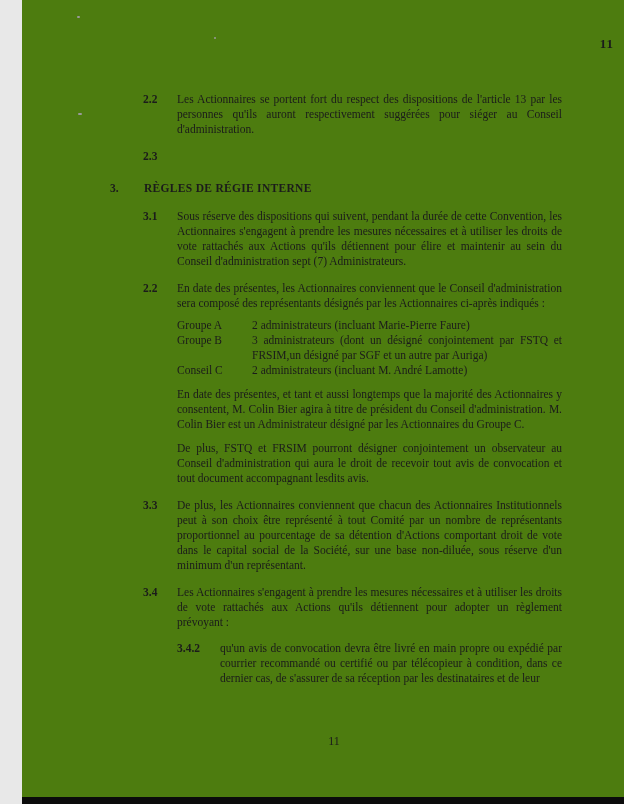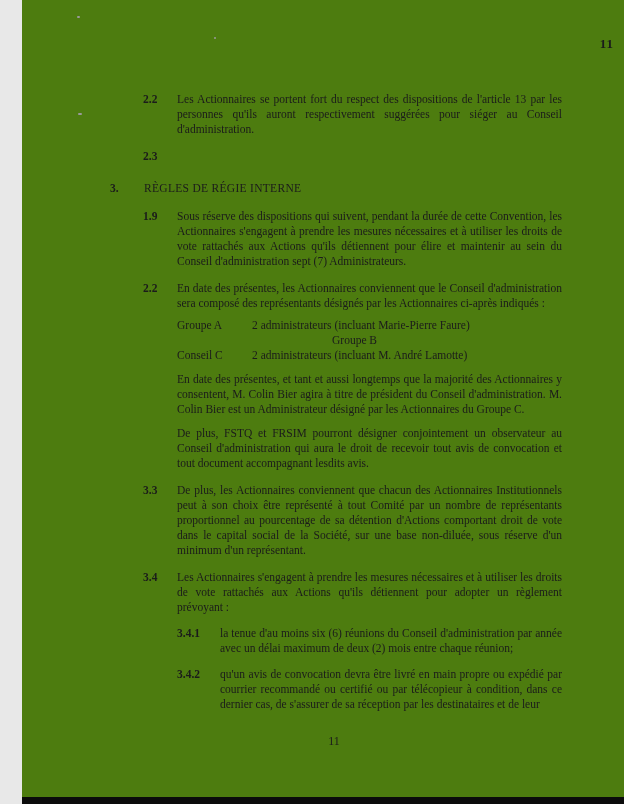--- a/index.html
+++ b/index.html
@@ -33,21 +33,21 @@
   .clause-row { display: flex; margin-bottom: 12px; }
   .clause-row .num {
     width: 34px;
     flex-shrink: 0;
     font-weight: bold;
     margin-left: 33px;
   }
   .clause-row .body { flex: 1; text-align: justify; }
   .heading-row { display: flex; margin-top: 17px; margin-bottom: 13px; }
   .heading-row .num { width: 34px; flex-shrink: 0; font-weight: bold; }
-  .heading-row .title { font-weight: normal; letter-spacing: 0.3px; }
+  .heading-row .title { font-weight: bold; letter-spacing: 0.3px; }
   .sub-gap { margin-top: 9px; }
   .group-table { margin-top: 7px; margin-bottom: 8px; }
   .group-row { display: flex; justify-content: center; }
   .group-row .glabel { width: 75px; flex-shrink: 0; }
   .group-row .gdesc { flex: 1; }
   .subclause-row { display: flex; margin-top: 11px; }
   .subclause-row .subnum {
     width: 43px;
     flex-shrink: 0;
     font-weight: bold;
@@ -101,35 +101,36 @@
     <div class="clause-row">
       <span class="num">2.3</span>
     </div>
 
     <div class="heading-row">
       <span class="num">3.</span>
       <span class="title">RÈGLES DE RÉGIE INTERNE</span>
     </div>
 
     <div class="clause-row">
-      <span class="num">1.9</span>
+      <span class="num">3.1</span>
       <span class="body">Sous réserve des dispositions qui suivent, pendant la durée de cette Convention, les Actionnaires s'engagent à prendre les mesures nécessaires et à utiliser les droits de vote rattachés aux Actions qu'ils détiennent pour élire et maintenir au sein du Conseil d'administration sept (7) Administrateurs.</span>
     </div>
 
     <div class="clause-row">
       <span class="num">2.2</span>
       <span class="body">
         <span>En date des présentes, les Actionnaires conviennent que le Conseil d'administration sera composé des représentants désignés par les Actionnaires ci-après indiqués :</span>
         <div class="group-table">
           <div class="group-row">
             <span class="glabel">Groupe A</span>
             <span class="gdesc">2 administrateurs (incluant Marie-Pierre Faure)</span>
           </div>
           <div class="group-row">
             <span class="glabel">Groupe B</span>
+            <span class="gdesc">3 administrateurs (dont un désigné conjointement par FSTQ et FRSIM,un désigné par SGF et un autre par Auriga)</span>
           </div>
           <div class="group-row">
             <span class="glabel">Conseil C</span>
             <span class="gdesc">2 administrateurs (incluant M. André Lamotte)</span>
           </div>
         </div>
         <div class="sub-gap" style="text-align: justify;">En date des présentes, et tant et aussi longtemps que la majorité des Actionnaires y consentent, M. Colin Bier agira à titre de président du Conseil d'administration. M. Colin Bier est un Administrateur désigné par les Actionnaires du Groupe C.</div>
         <div class="sub-gap" style="text-align: justify;">De plus, FSTQ et FRSIM pourront désigner conjointement un observateur au Conseil d'administration qui aura le droit de recevoir tout avis de convocation et tout document accompagnant lesdits avis.</div>
       </span>
     </div>
@@ -137,24 +138,20 @@
     <div class="clause-row">
       <span class="num">3.3</span>
       <span class="body">De plus, les Actionnaires conviennent que chacun des Actionnaires Institutionnels peut à son choix être représenté à tout Comité par un nombre de représentants proportionnel au pourcentage de sa détention d'Actions comportant droit de vote dans le capital social de la Société, sur une base non-diluée, sous réserve d'un minimum d'un représentant.</span>
     </div>
 
     <div class="clause-row">
       <span class="num">3.4</span>
       <span class="body">
         <span>Les Actionnaires s'engagent à prendre les mesures nécessaires et à utiliser les droits de vote rattachés aux Actions qu'ils détiennent pour adopter un règlement prévoyant :</span>
         <div class="subclause-row">
-          <span class="subnum">3.4.1</span>
-          <span class="subbody">la tenue d'au moins six (6) réunions du Conseil d'administration par année avec un délai maximum de deux (2) mois entre chaque réunion;</span>
-        </div>
-        <div class="subclause-row">
           <span class="subnum">3.4.2</span>
           <span class="subbody">qu'un avis de convocation devra être livré en main propre ou expédié par courrier recommandé ou certifié ou par télécopieur à condition, dans ce dernier cas, de s'assurer de sa réception par les destinataires et de leur</span>
         </div>
       </span>
     </div>
 
   </div>
 
   <div class="pgnum-bottom">11</div>
 

